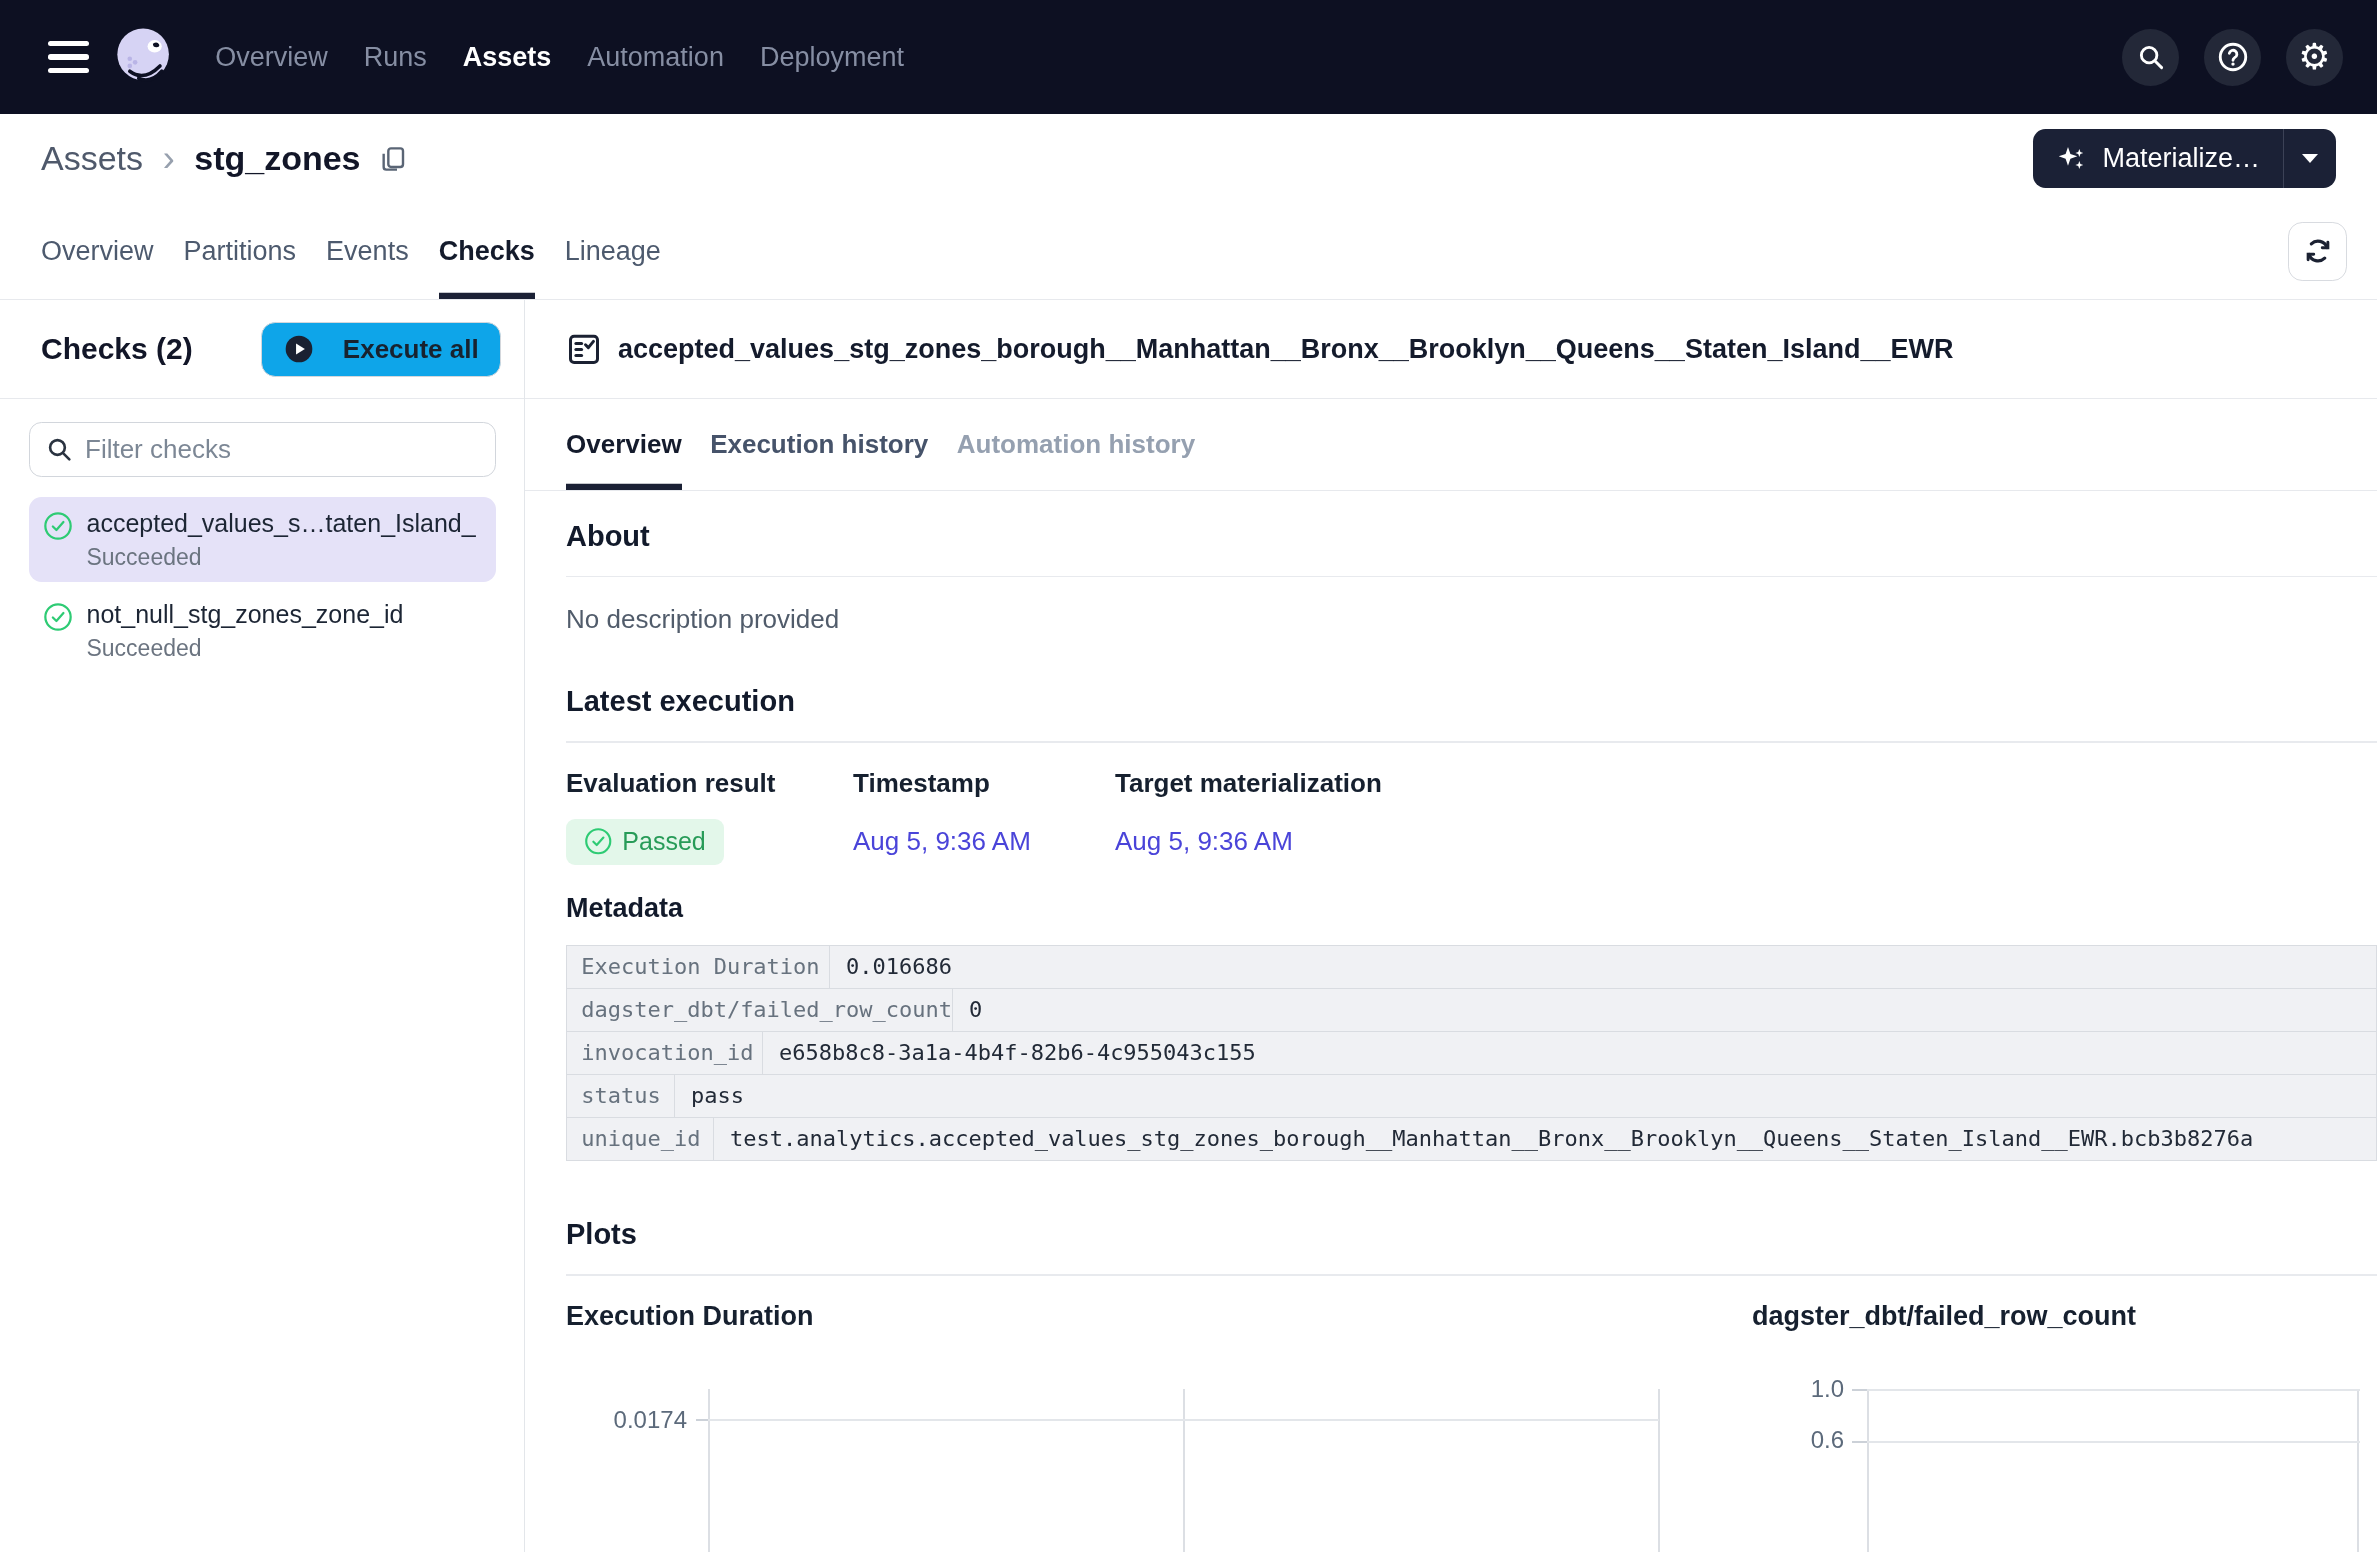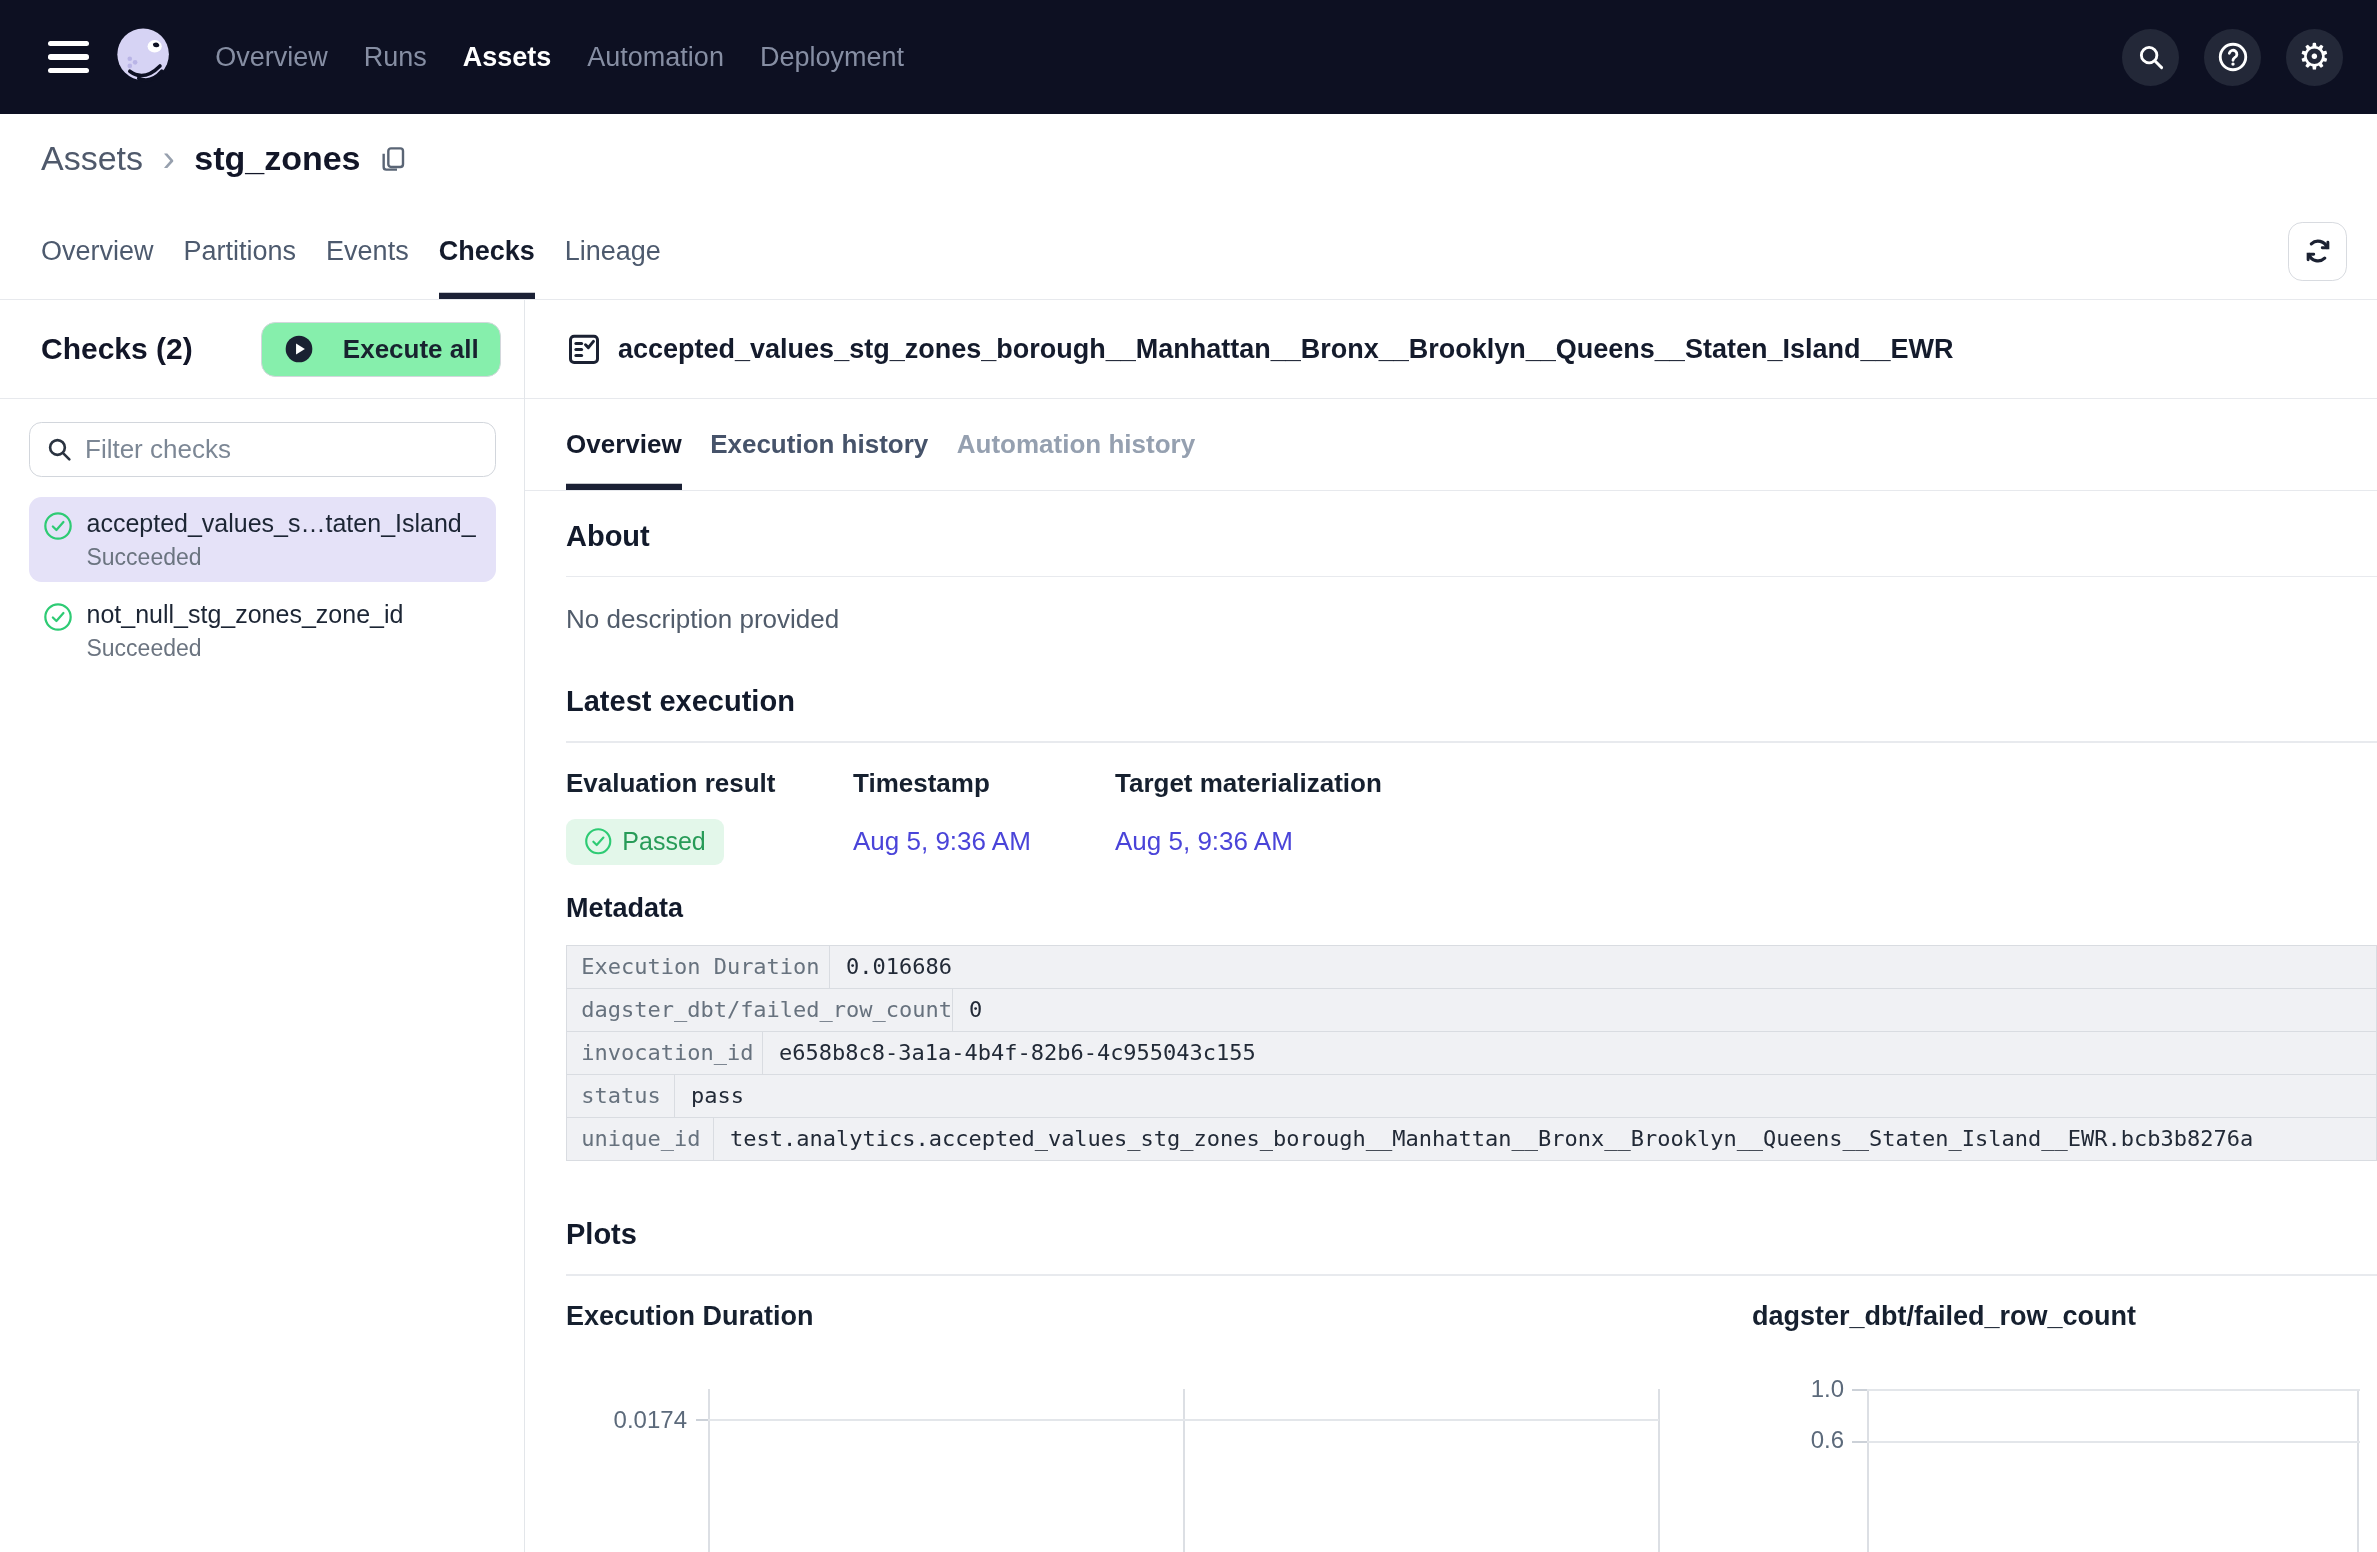--- a/index.html
+++ b/index.html
@@ -36,21 +36,21 @@
   .tabs { display:flex; gap:30px; height:100%; }
   .tab { height:100%; display:flex; align-items:center; font-size:27px; color:#4d5a6e; cursor:pointer; }
   .tab.active { color:#141b2c; font-weight:700; box-shadow:inset 0 -6.2px 0 #1b2135; }
   .refresh-btn { margin-left:auto; width:59px; height:59px; border:1.8px solid #d8dbe0; border-radius:14.2px; background:#fff; display:flex; align-items:center; justify-content:center; cursor:pointer; }
 
   
   .content { display:flex; height:1253px; }
   aside { width:525px; border-right:1.8px solid #e3e6ea; flex-shrink:0; display:flex; flex-direction:column; }
   .s-head { height:99px; border-bottom:1.8px solid #e7e9ed; display:flex; align-items:center; justify-content:space-between; padding:0 23px 0 41px; flex-shrink:0; }
   .s-title { font-size:30px; font-weight:700; color:#121628; }
-  .execute-btn { height:55px; display:flex; align-items:center; gap:28px; padding:0 21.3px; background:#86efac; border:1.8px solid #d3d7dc; border-radius:14.2px; cursor:pointer; }
+  .execute-btn { height:55px; display:flex; align-items:center; gap:28px; padding:0 21.3px; background:#0ea5e9; border:1.8px solid #d3d7dc; border-radius:14.2px; cursor:pointer; }
   .execute-label { font-size:26px; font-weight:600; color:#18222f; }
   .s-body { padding:23px 28.5px 0 29px; }
   .filter-box { position:relative; margin-bottom:19.6px; }
   .filter-input { width:100%; height:55px; border:1.8px solid #d2d6dc; border-radius:12.4px; padding:0 18px 0 55px; font-size:26px; color:#1c2534; outline:none; background:#fff; font-family:inherit; }
   .filter-input::placeholder { color:#7c8795; }
   .filter-icon { position:absolute; left:16px; top:13.3px; }
   .check-item { display:flex; padding:10.7px 14.2px; border-radius:12.4px; cursor:pointer; }
   .check-item.selected { background:#e5e2f8; }
   .check-item + .check-item { margin-top:5.3px; }
   .ci-icon { flex-shrink:0; margin-top:3.6px; }
@@ -152,20 +152,33 @@
 <div class="crumbbar">
   <span class="crumb-root">Assets</span>
   <span class="crumb-sep">›</span>
   <span class="crumb-current">stg_zones</span>
   <span class="copy-btn">
     <svg width="32" height="32" viewBox="0 0 24 24" fill="none" stroke="#5a6575" stroke-width="1.8">
       <rect x="8.5" y="4" width="11" height="14" rx="2"></rect>
       <path d="M5 8 v10 a2 2 0 0 0 2 2 h8"></path>
     </svg>
   </span>
+  <div class="materialize">
+    <div class="materialize-main">
+      <svg width="32" height="32" viewBox="0 0 24 24" fill="#fff">
+        <path d="M9 3 L10.8 8.2 L16 10 L10.8 11.8 L9 17 L7.2 11.8 L2 10 L7.2 8.2 Z"></path>
+        <path d="M17.5 4.5 L18.3 6.7 L20.5 7.5 L18.3 8.3 L17.5 10.5 L16.7 8.3 L14.5 7.5 L16.7 6.7 Z"></path>
+        <path d="M17.5 13.5 L18.3 15.7 L20.5 16.5 L18.3 17.3 L17.5 19.5 L16.7 17.3 L14.5 16.5 L16.7 15.7 Z"></path>
+      </svg>
+      <span class="materialize-label">Materialize…</span>
+    </div>
+    <div class="materialize-caret">
+      <span class="caret-down"></span>
+    </div>
+  </div>
 </div>
 
 <div class="tabbar">
   <div class="tabs">
     <span class="tab">Overview</span>
     <span class="tab">Partitions</span>
     <span class="tab">Events</span>
     <span class="tab active">Checks</span>
     <span class="tab">Lineage</span>
   </div>

